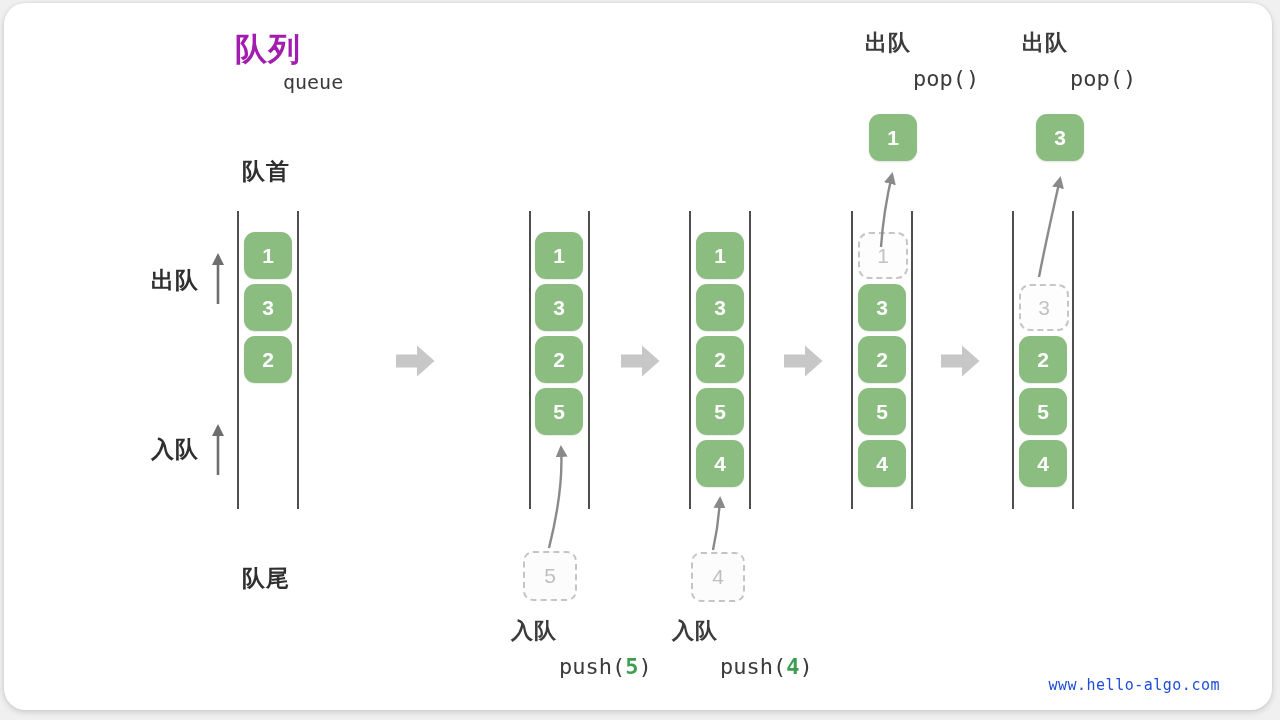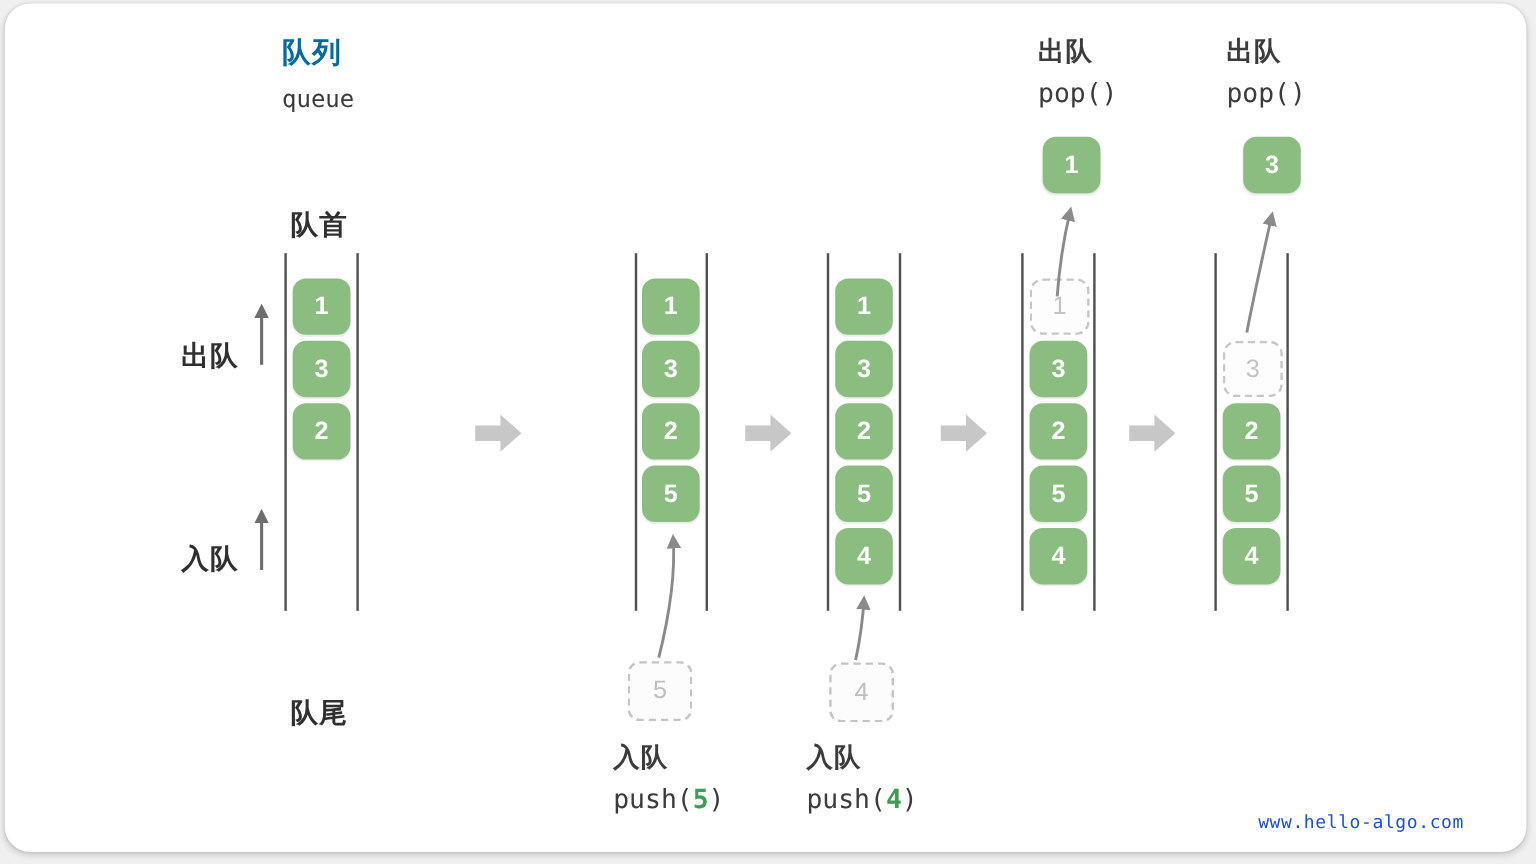--- a/index.html
+++ b/index.html
@@ -8,26 +8,26 @@
     background:#f0f0f0;
     font-family:"Liberation Sans",sans-serif;
     position:relative;overflow:hidden;
   }
   .card{
     position:absolute;left:4px;top:3px;width:1268px;height:707px;
     background:#ffffff;border-radius:21px;
     box-shadow:0 2px 6px rgba(0,0,0,.16), 0 0 2px rgba(0,0,0,.08);
   }
   .abs{position:absolute;}
-  .mono{font-family:"DejaVu Sans Mono","Liberation Mono",monospace;}
+  .mono{font-family:"DejaVu Sans Mono","Liberation Mono",monospace;margin-left:48px;}
 
-  .title-zh{left:235px;top:28px;font-size:24px;font-weight:700;color:#0369a1;letter-spacing:1px;}
+  .title-zh{left:235px;top:28px;font-size:32px;font-weight:700;color:#a21caf;letter-spacing:1px;}
   .title-en{left:235px;top:70px;font-size:20px;color:#3a3a3a;}
 
-  .side-label{font-size:23px;font-weight:700;color:#2f2f2f;letter-spacing:1px;margin-top:16px;}
+  .side-label{font-size:23px;font-weight:700;color:#2f2f2f;letter-spacing:1px;}
   .lbl-front{left:242px;top:156px;}
   .lbl-rear{left:242px;top:563px;}
   .lbl-deq{left:151px;top:265px;}
   .lbl-enq{left:151px;top:434px;}
 
   .vline{position:absolute;top:211px;width:1.6px;height:298px;background:#4e4e4e;}
 
   .cell{
     position:absolute;width:48px;height:47px;border-radius:11px;
     background:#8cbd80;color:#ffffff;

